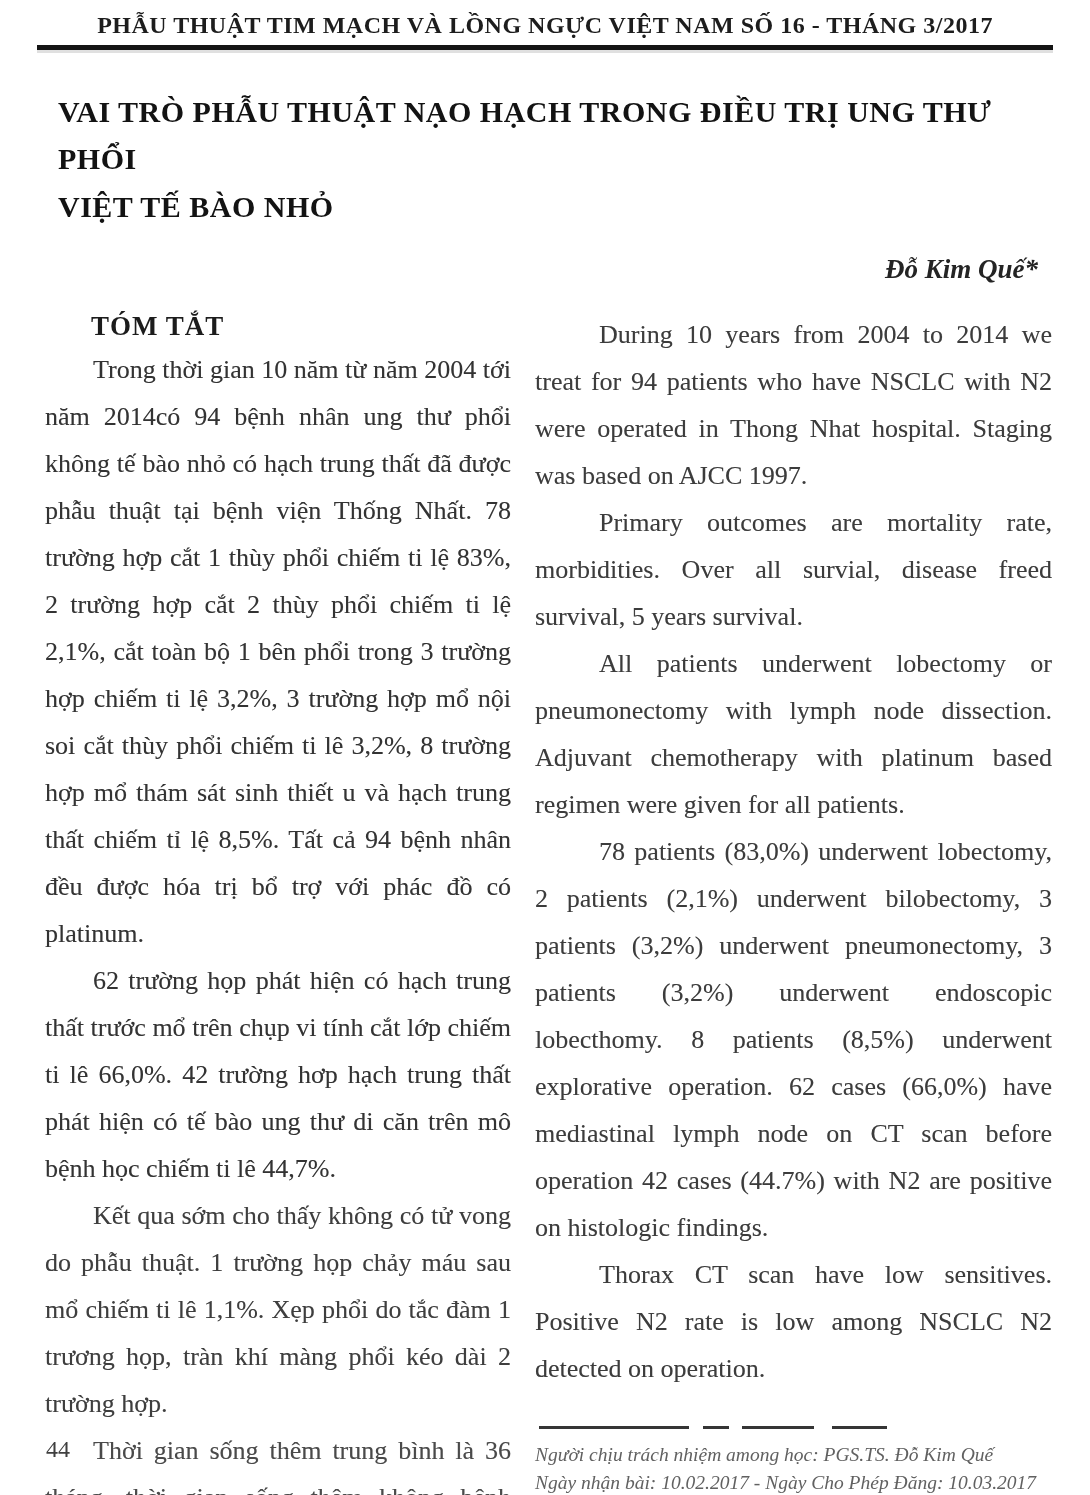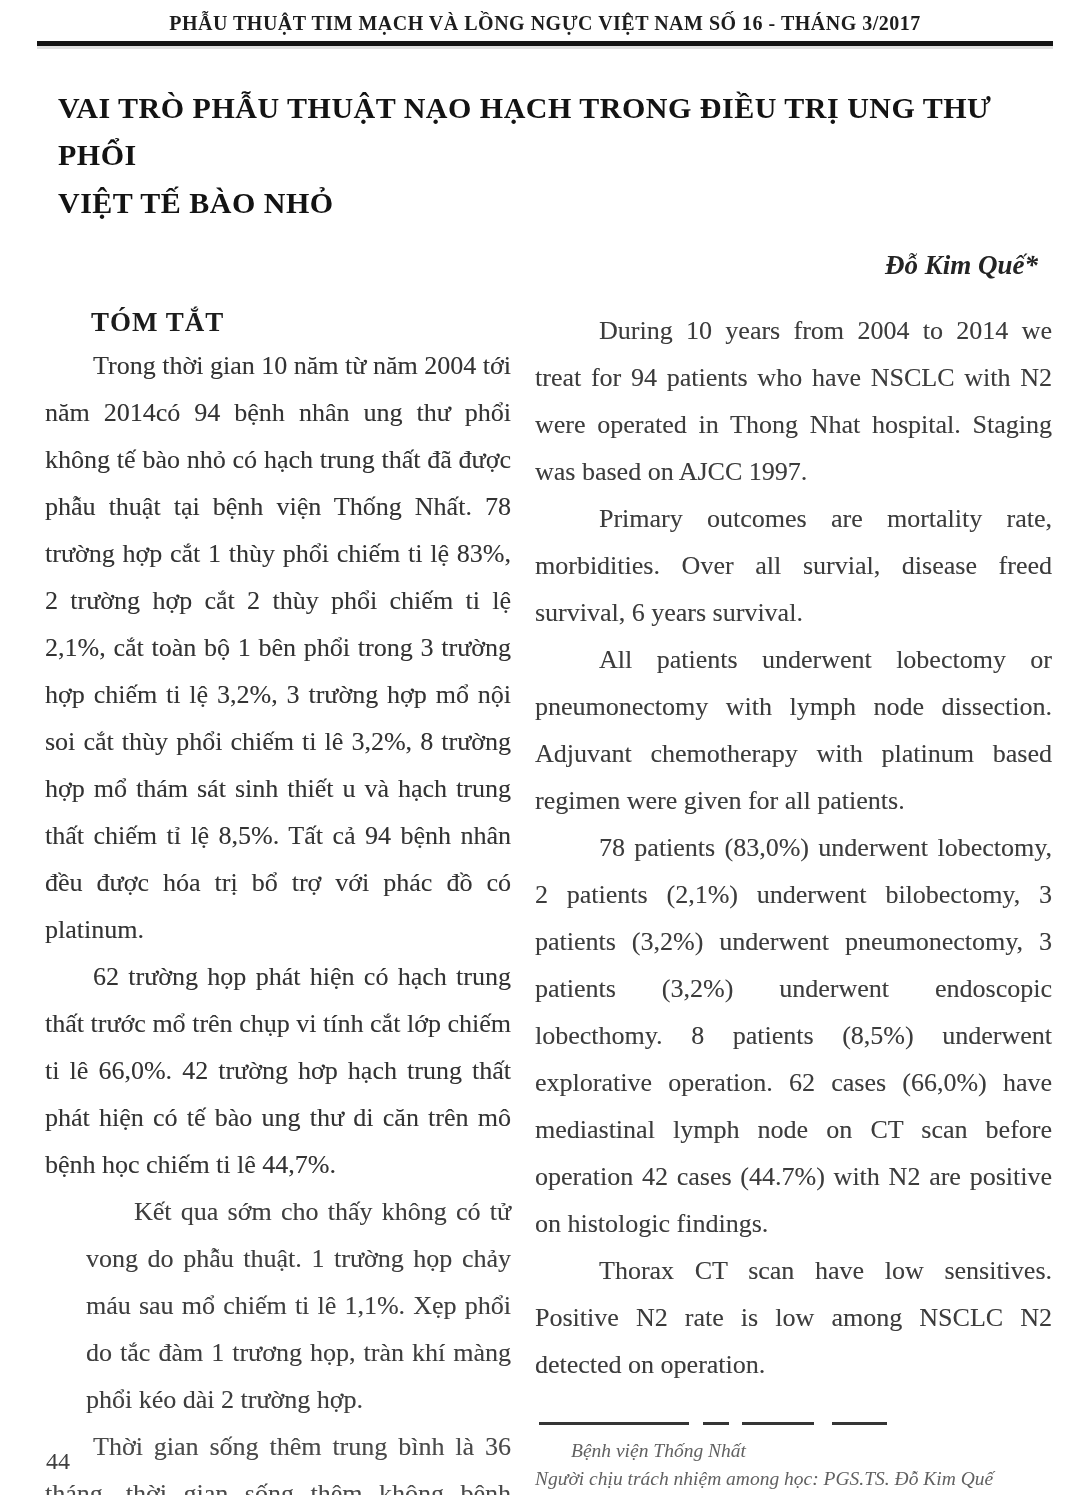--- a/index.html
+++ b/index.html
@@ -8,21 +8,21 @@
     width:1090px; height:1495px;
     margin:0 auto;
     background:#ffffff;
     font-family:"Liberation Serif","DejaVu Serif",serif;
     color:#2b2b2b;
     overflow:hidden;
   }
   .running-header {
     padding-top:12px;
     text-align:center;
-    font-size:20px;
+    font-size:24px;
     font-weight:bold;
     letter-spacing:0.5px;
     color:#1d1d1d;
   }
   .header-rule {
     margin:6px auto 0 auto;
     width:1016px; height:5px;
     background:#141414;
     box-shadow:0 3px 0 rgba(0,0,0,0.12);
   }
@@ -62,21 +62,21 @@
   .body-par {
     margin:0;
     font-size:26px;
     line-height:47px;
     text-align:justify;
     text-indent:48px;
     color:#333333;
     text-shadow:0.2px 0.2px 0 rgba(0,0,0,0.25);
   }
   .col-right .body-par { text-indent:64px; color:#3c3c3c; }
-  .col-left .fade-a { color:#3e3e3e;margin-left:41px; }
+  .col-left .fade-a { color:#3e3e3e; }
   .col-left .fade-b { color:#4a4a4a; }
   .summary-heading {
     margin-top:16px;
     font-size:27px;
     font-weight:bold;
     letter-spacing:4px;
     color:#303030;
   }
   .footnote { margin-top:34px; }
   .footnote-rule {
@@ -93,21 +93,21 @@
   .fn-line {
     font-style:italic;
     font-size:19.5px;
     line-height:27.5px;
     color:#616161;
     white-space:nowrap;
   }
   .fn-indent-sm { text-indent:36px; }
   .page-number {
     position:absolute;
-    left:46px; bottom:20px;
+    left:46px; bottom:32px;
     font-size:24px;
     color:#3f3f3f;
   }
 </style>
 </head>
 <body>
 
 <div class="page">
 
   <div class="running-header">
@@ -130,33 +130,32 @@
       <p class="body-par">62 trường họp phát hiện có hạch trung thất trước mổ trên chụp vi tính cắt lớp chiếm ti lê 66,0%. 42 trường hơp hạch trung thất phát hiện có tế bào ung thư di căn trên mô bệnh học chiếm ti lê 44,7%.</p>
       <p class="body-par fade-a">Kết qua sớm cho thấy không có tử vong do phẫu thuật. 1 trường họp chảy máu sau mổ chiếm ti lê 1,1%. Xẹp phổi do tắc đàm 1 trương họp, tràn khí màng phổi kéo dài 2 trường hợp.</p>
       <p class="body-par fade-b">Thời gian sống thêm trung bình là 36 tháng, thời gian sống thêm không bệnh trung bình là 30,4 tháng. Ti lê sống thêm 5 năm là 19,1%. Có sự khác biệt giữa nhóm bệnh nhân có hạch N2 có tế bào ung thư di căn và nhóm hạch N2 không có tế bào ung thư di căn về thời gian sống thêm 5 năm lần lượt là 14.3% và 23,1%.</p>
 
       <div class="summary-heading">SUMARY :</div>
 
     </div>
 
     <div class="col col-right">
       <p class="body-par">During 10 years from 2004 to 2014 we treat for 94 patients who have NSCLC with N2 were operated in Thong Nhat hospital. Staging was based on AJCC 1997.</p>
-      <p class="body-par">Primary outcomes are mortality rate, morbidities. Over all survial, disease freed survival, 6 years survival.</p>
+      <p class="body-par">Primary outcomes are mortality rate, morbidities. Over all survial, disease freed survival, 5 years survival.</p>
       <p class="body-par">All patients underwent lobectomy or pneumonectomy with lymph node dissection. Adjuvant chemotherapy with platinum based regimen were given for all patients.</p>
       <p class="body-par">78 patients (83,0%) underwent lobectomy, 2 patients (2,1%) underwent bilobectomy, 3 patients (3,2%) underwent pneumonectomy, 3 patients (3,2%) underwent endoscopic lobecthomy. 8 patients (8,5%) underwent explorative operation. 62 cases (66,0%) have mediastinal lymph node on CT scan before operation 42 cases (44.7%) with N2 are positive on histologic findings.</p>
       <p class="body-par">Thorax CT scan have low sensitives. Positive N2 rate is low among NSCLC N2 detected on operation.</p>
 
       <div class="footnote">
         <div class="footnote-rule">
           <span class="seg seg1"></span>
           <span class="seg seg2"></span>
           <span class="seg seg3"></span>
           <span class="seg seg4"></span>
         </div>
-        <div class="fn-line fn-indent-sm">Bệnh viện Thống Nhất</div>
         <div class="fn-line">Người chịu trách nhiệm among học: PGS.TS. Đỗ Kim Quế</div>
         <div class="fn-line">Ngày nhận bài: 10.02.2017 - Ngày Cho Phép Đăng: 10.03.2017</div>
 
       </div>
     </div>
 
   </div>
 
   <div class="page-number">44</div>
 

